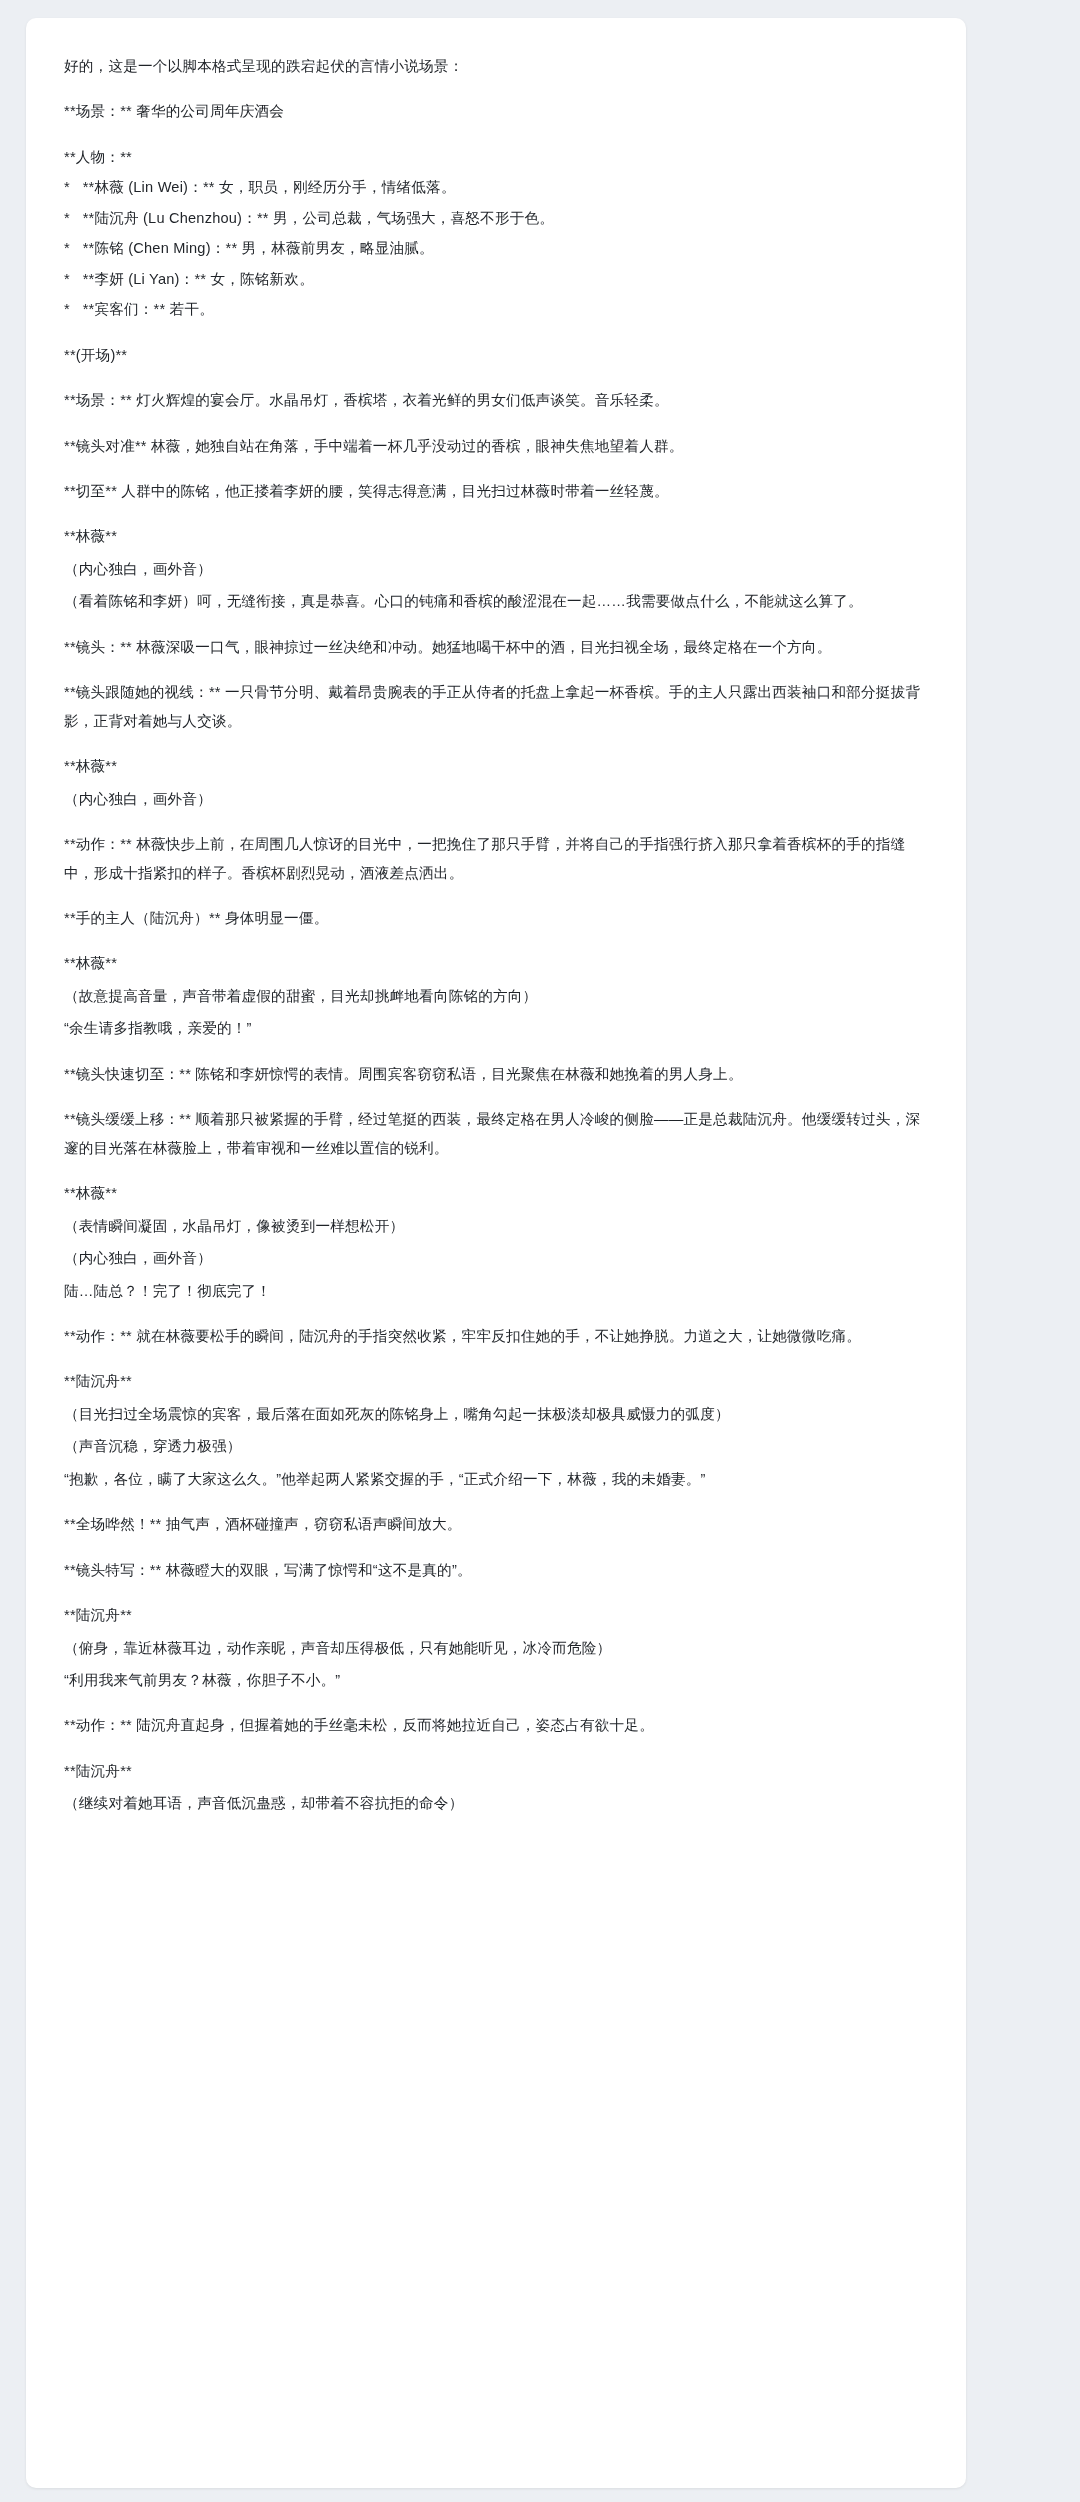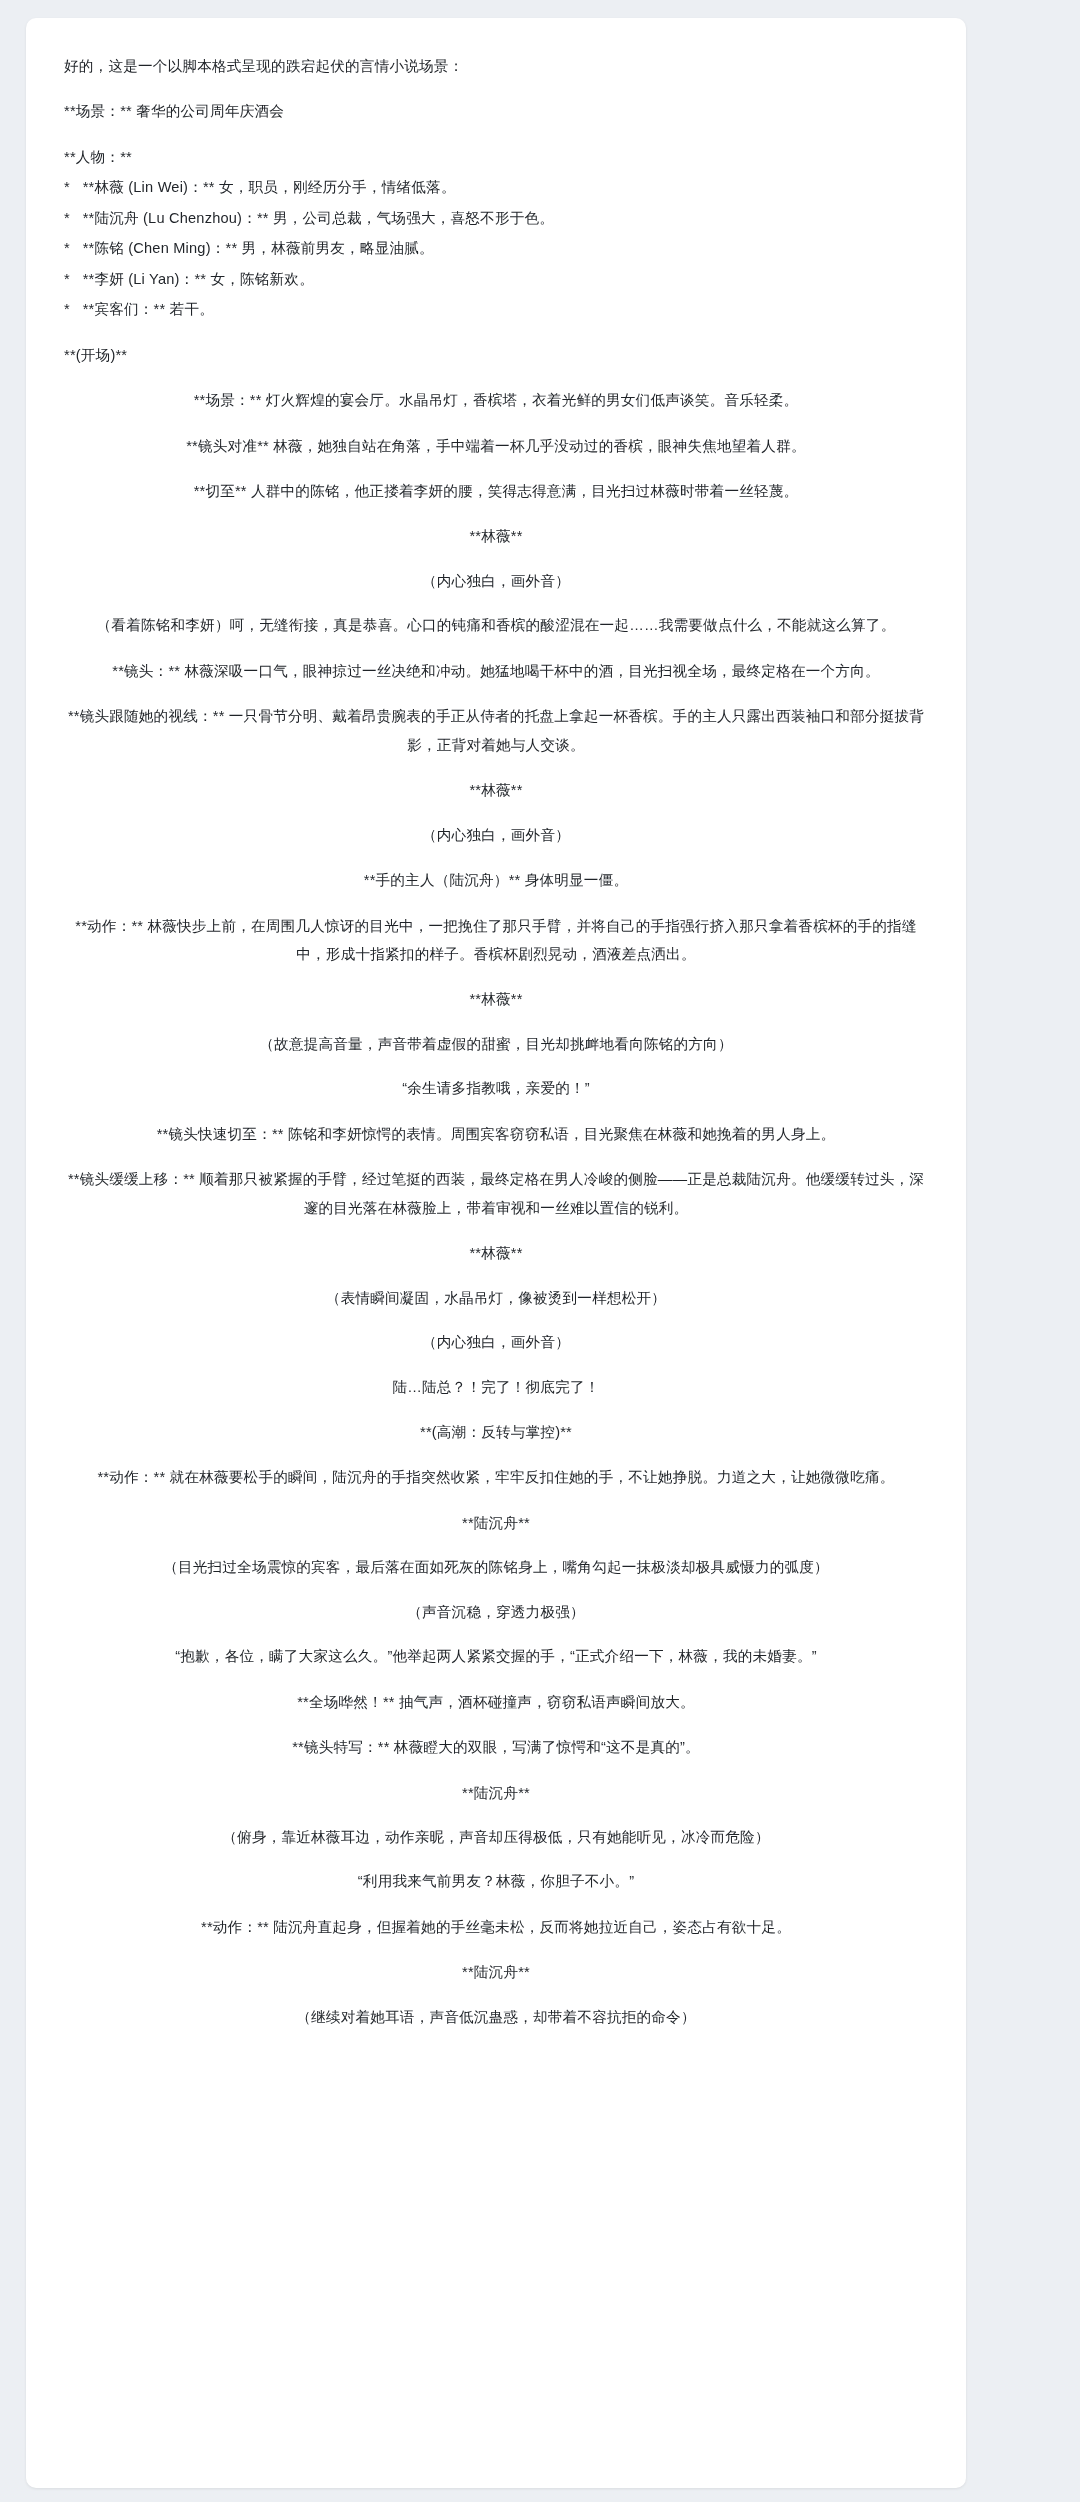--- a/index.html
+++ b/index.html
@@ -31,23 +31,22 @@
   }
   .p {
     margin: 0 0 17px 0;
     white-space: pre-wrap;
     word-break: break-word;
   }
   .p.bullet {
     margin: 0 0 2px 0;
   }
   .p.sub {
-    margin: 16px 0 0 0;
+    margin: 4px 0 0 0;
     text-indent: 0;
-    text-align: center;
   }
   .block {
     margin: 0 0 17px 0;
   }
 </style>
 </head>
 <body>
 
 <div class="page">
   <div class="sheet">
@@ -86,44 +85,41 @@
         <p class="p sub">**镜头：** 林薇深吸一口气，眼神掠过一丝决绝和冲动。她猛地喝干杯中的酒，目光扫视全场，最终定格在一个方向。</p>
       </div>
       <div class="block">
         <p class="p sub">**镜头跟随她的视线：** 一只骨节分明、戴着昂贵腕表的手正从侍者的托盘上拿起一杯香槟。手的主人只露出西装袖口和部分挺拔背影，正背对着她与人交谈。</p>
       </div>
       <div class="block">
         <p class="p sub">**林薇**</p>
         <p class="p sub">（内心独白，画外音）</p>
       </div>
       <div class="block">
-        <p class="p sub">**手的主人（陆沉舟）** 身体明显一僵。</p>
+        <p class="p sub">**动作：** 林薇快步上前，在周围几人惊讶的目光中，一把挽住了那只手臂，并将自己的手指强行挤入那只拿着香槟杯的手的指缝中，形成十指紧扣的样子。香槟杯剧烈晃动，酒液差点洒出。</p>
       </div>
       <div class="block">
-        <p class="p sub">**动作：** 林薇快步上前，在周围几人惊讶的目光中，一把挽住了那只手臂，并将自己的手指强行挤入那只拿着香槟杯的手的指缝中，形成十指紧扣的样子。香槟杯剧烈晃动，酒液差点洒出。</p>
+        <p class="p sub">**手的主人（陆沉舟）** 身体明显一僵。</p>
       </div>
       <div class="block">
         <p class="p sub">**林薇**</p>
         <p class="p sub">（故意提高音量，声音带着虚假的甜蜜，目光却挑衅地看向陈铭的方向）</p>
         <p class="p sub">“余生请多指教哦，亲爱的！”</p>
       </div>
       <div class="block">
         <p class="p sub">**镜头快速切至：** 陈铭和李妍惊愕的表情。周围宾客窃窃私语，目光聚焦在林薇和她挽着的男人身上。</p>
       </div>
       <div class="block">
         <p class="p sub">**镜头缓缓上移：** 顺着那只被紧握的手臂，经过笔挺的西装，最终定格在男人冷峻的侧脸——正是总裁陆沉舟。他缓缓转过头，深邃的目光落在林薇脸上，带着审视和一丝难以置信的锐利。</p>
       </div>
       <div class="block">
         <p class="p sub">**林薇**</p>
         <p class="p sub">（表情瞬间凝固，水晶吊灯，像被烫到一样想松开）</p>
         <p class="p sub">（内心独白，画外音）</p>
         <p class="p sub">陆…陆总？！完了！彻底完了！</p>
-      </div>
-      <div class="block">
-        <p class="p sub">**(高潮：反转与掌控)**</p>
       </div>
       <div class="block">
         <p class="p sub">**动作：** 就在林薇要松手的瞬间，陆沉舟的手指突然收紧，牢牢反扣住她的手，不让她挣脱。力道之大，让她微微吃痛。</p>
       </div>
       <div class="block">
         <p class="p sub">**陆沉舟**</p>
         <p class="p sub">（目光扫过全场震惊的宾客，最后落在面如死灰的陈铭身上，嘴角勾起一抹极淡却极具威慑力的弧度）</p>
         <p class="p sub">（声音沉稳，穿透力极强）</p>
         <p class="p sub">“抱歉，各位，瞒了大家这么久。”他举起两人紧紧交握的手，“正式介绍一下，林薇，我的未婚妻。”</p>
       </div>

